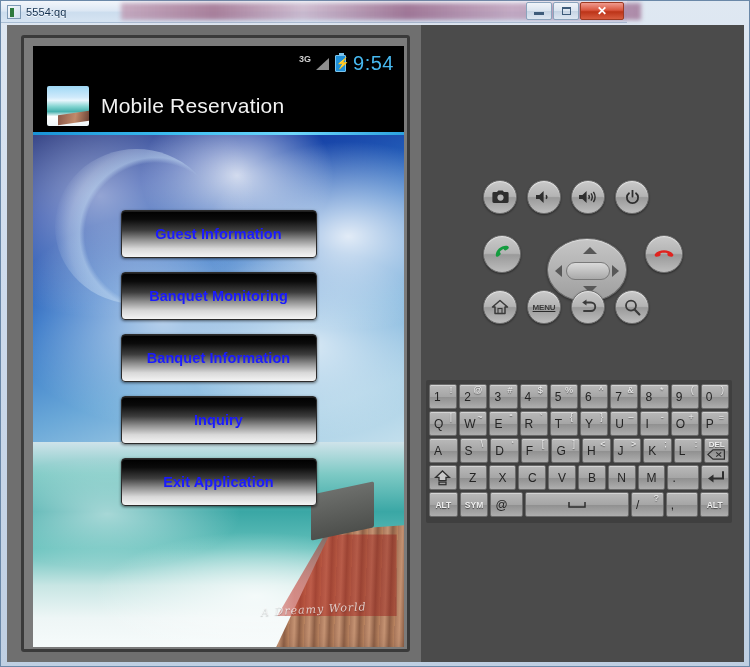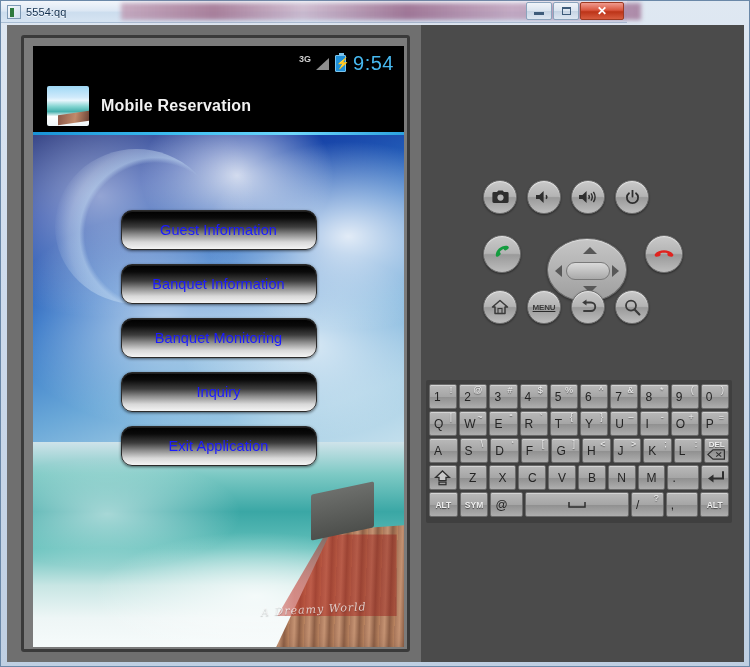--- a/index.html
+++ b/index.html
@@ -124,21 +124,21 @@
     width:42px; height:40px; border-radius:2px; flex:none;
     background:
       linear-gradient(180deg, #9fd8f5 0%, #cfeafb 28%, #e8f6fd 36%, #7fd3cf 52%, #46b0ad 64%, #ffffff 76%, #eef6f8 100%);
     position:relative; overflow:hidden;
   }
   .app-icon::after {
     content:""; position:absolute; left:26%; bottom:6%; width:74%; height:26%;
     background: linear-gradient(100deg,#8d5a4a, #c08a6b 55%, #6d4436);
     transform: skewY(-8deg);
   }
-  .app-title { font-size:16px; color:#f2f2f2; font-weight:700; letter-spacing:.2px; }
+  .app-title { font-size:21px; color:#f2f2f2; font-weight:400; letter-spacing:.2px; }
   .appbar-underline {
     position:absolute; left:0; top:86px; width:100%; height:3px;
     background: linear-gradient(90deg,#1892d6,#3fc0f2 40%,#6fd7fb 70%,#2ba2e0);
   }
 
   
   .content {
     position:absolute; left:0; top:89px; width:100%; height:512px; overflow:hidden;
   }
   .bg-sky {
@@ -195,26 +195,26 @@
     line-height:27px; letter-spacing:.1px;
     text-shadow: 0 1px 2px rgba(0,0,0,.35);
   }
 
   
   .menu {
     position:absolute; left:0; top:75px; width:100%;
     display:flex; flex-direction:column; align-items:center; gap:14px;
   }
   .mbtn {
-    width:196px; height:40px; border-radius:11px;
+    width:196px; height:48px; border-radius:4px;
     background: linear-gradient(180deg, #000000 0%, #0a0a0a 18%, #3d3d3d 42%, #8e8e8e 62%, #d8d8d8 82%, #f4f4f4 100%);
     border:1px solid #2b2b2b;
     box-shadow: 0 1px 3px rgba(0,0,0,.55), inset 0 1px 0 rgba(255,255,255,.12);
     display:flex; align-items:center; justify-content:center;
-    color:#1a1aff; font-weight:normal; font-size:14.5px; letter-spacing:.1px;
+    color:#1a1aff; font-weight:bold; font-size:14.5px; letter-spacing:.1px;
     cursor:pointer; user-select:none;
   }
 
   
   .pad {
     position:absolute; left:62px; top:155px; width:200px; height:170px;
   }
   .rbtn {
     position:absolute; width:34px; height:34px; border-radius:50%;
     background: linear-gradient(180deg,#c9c9c9 0%, #b4b4b4 48%, #9a9a9a 52%, #bdbdbd 100%);
@@ -318,22 +318,22 @@
             </div>
             <div class="bg-sea"></div>
             <div class="bg-pier"></div>
             <div class="bg-pier-red"></div>
             <div class="bg-bench"></div>
             <div class="watermark">A Dreamy World</div>
 
 
             <div class="menu">
               <div class="mbtn">Guest Information</div>
+              <div class="mbtn">Banquet Monitoring</div>
               <div class="mbtn">Banquet Information</div>
-              <div class="mbtn">Banquet Monitoring</div>
               <div class="mbtn">Inquiry</div>
               <div class="mbtn">Exit Application</div>
             </div>
           </div>
 
         </div>
       </div>
     </div>
 
     <div class="emu-right">

